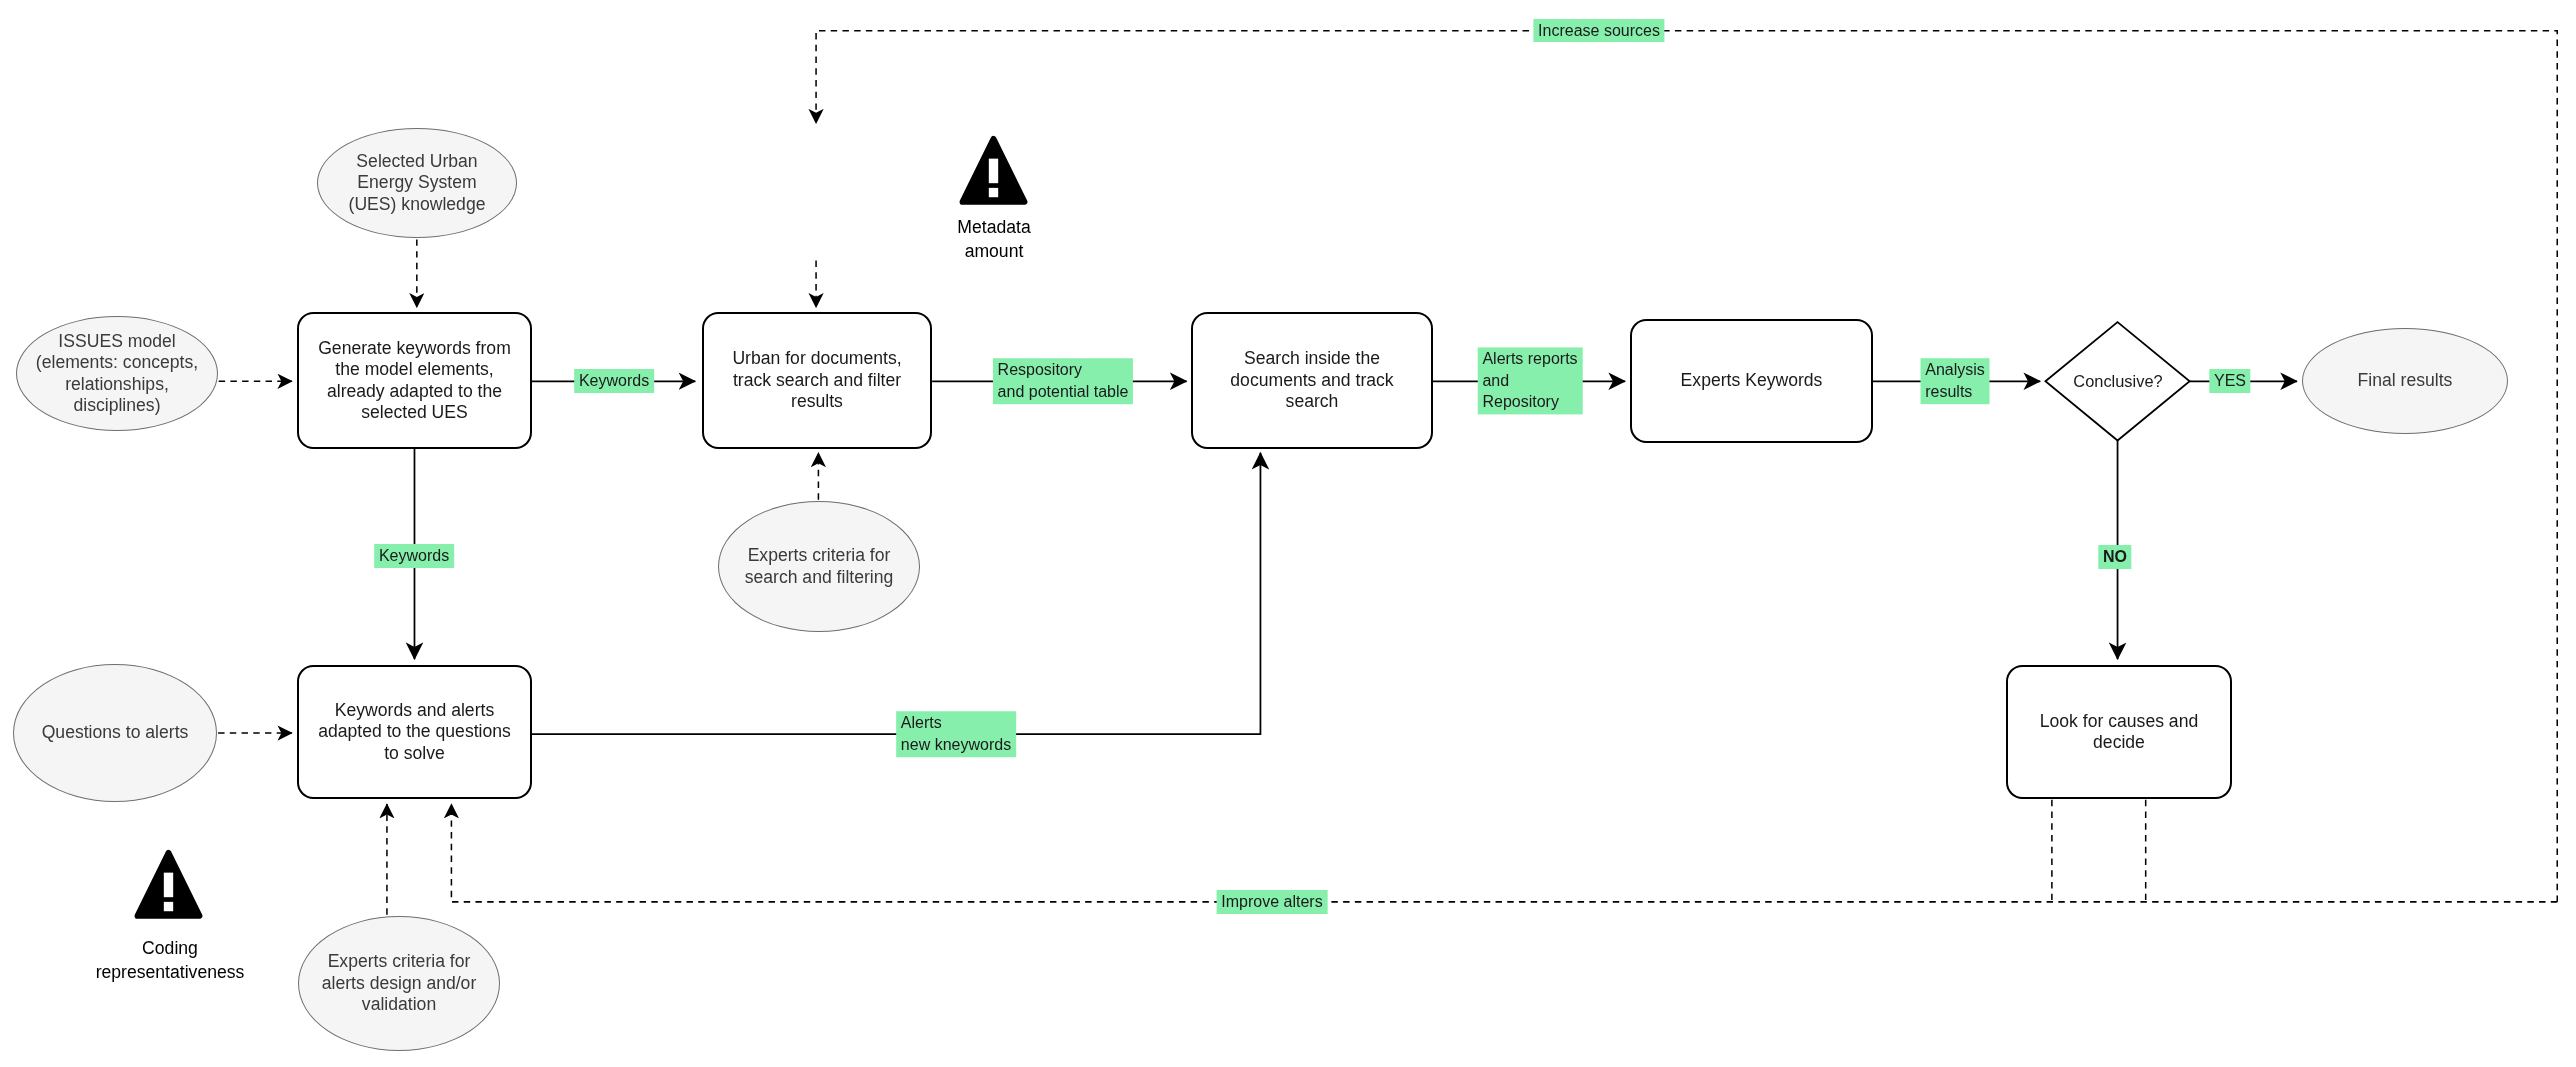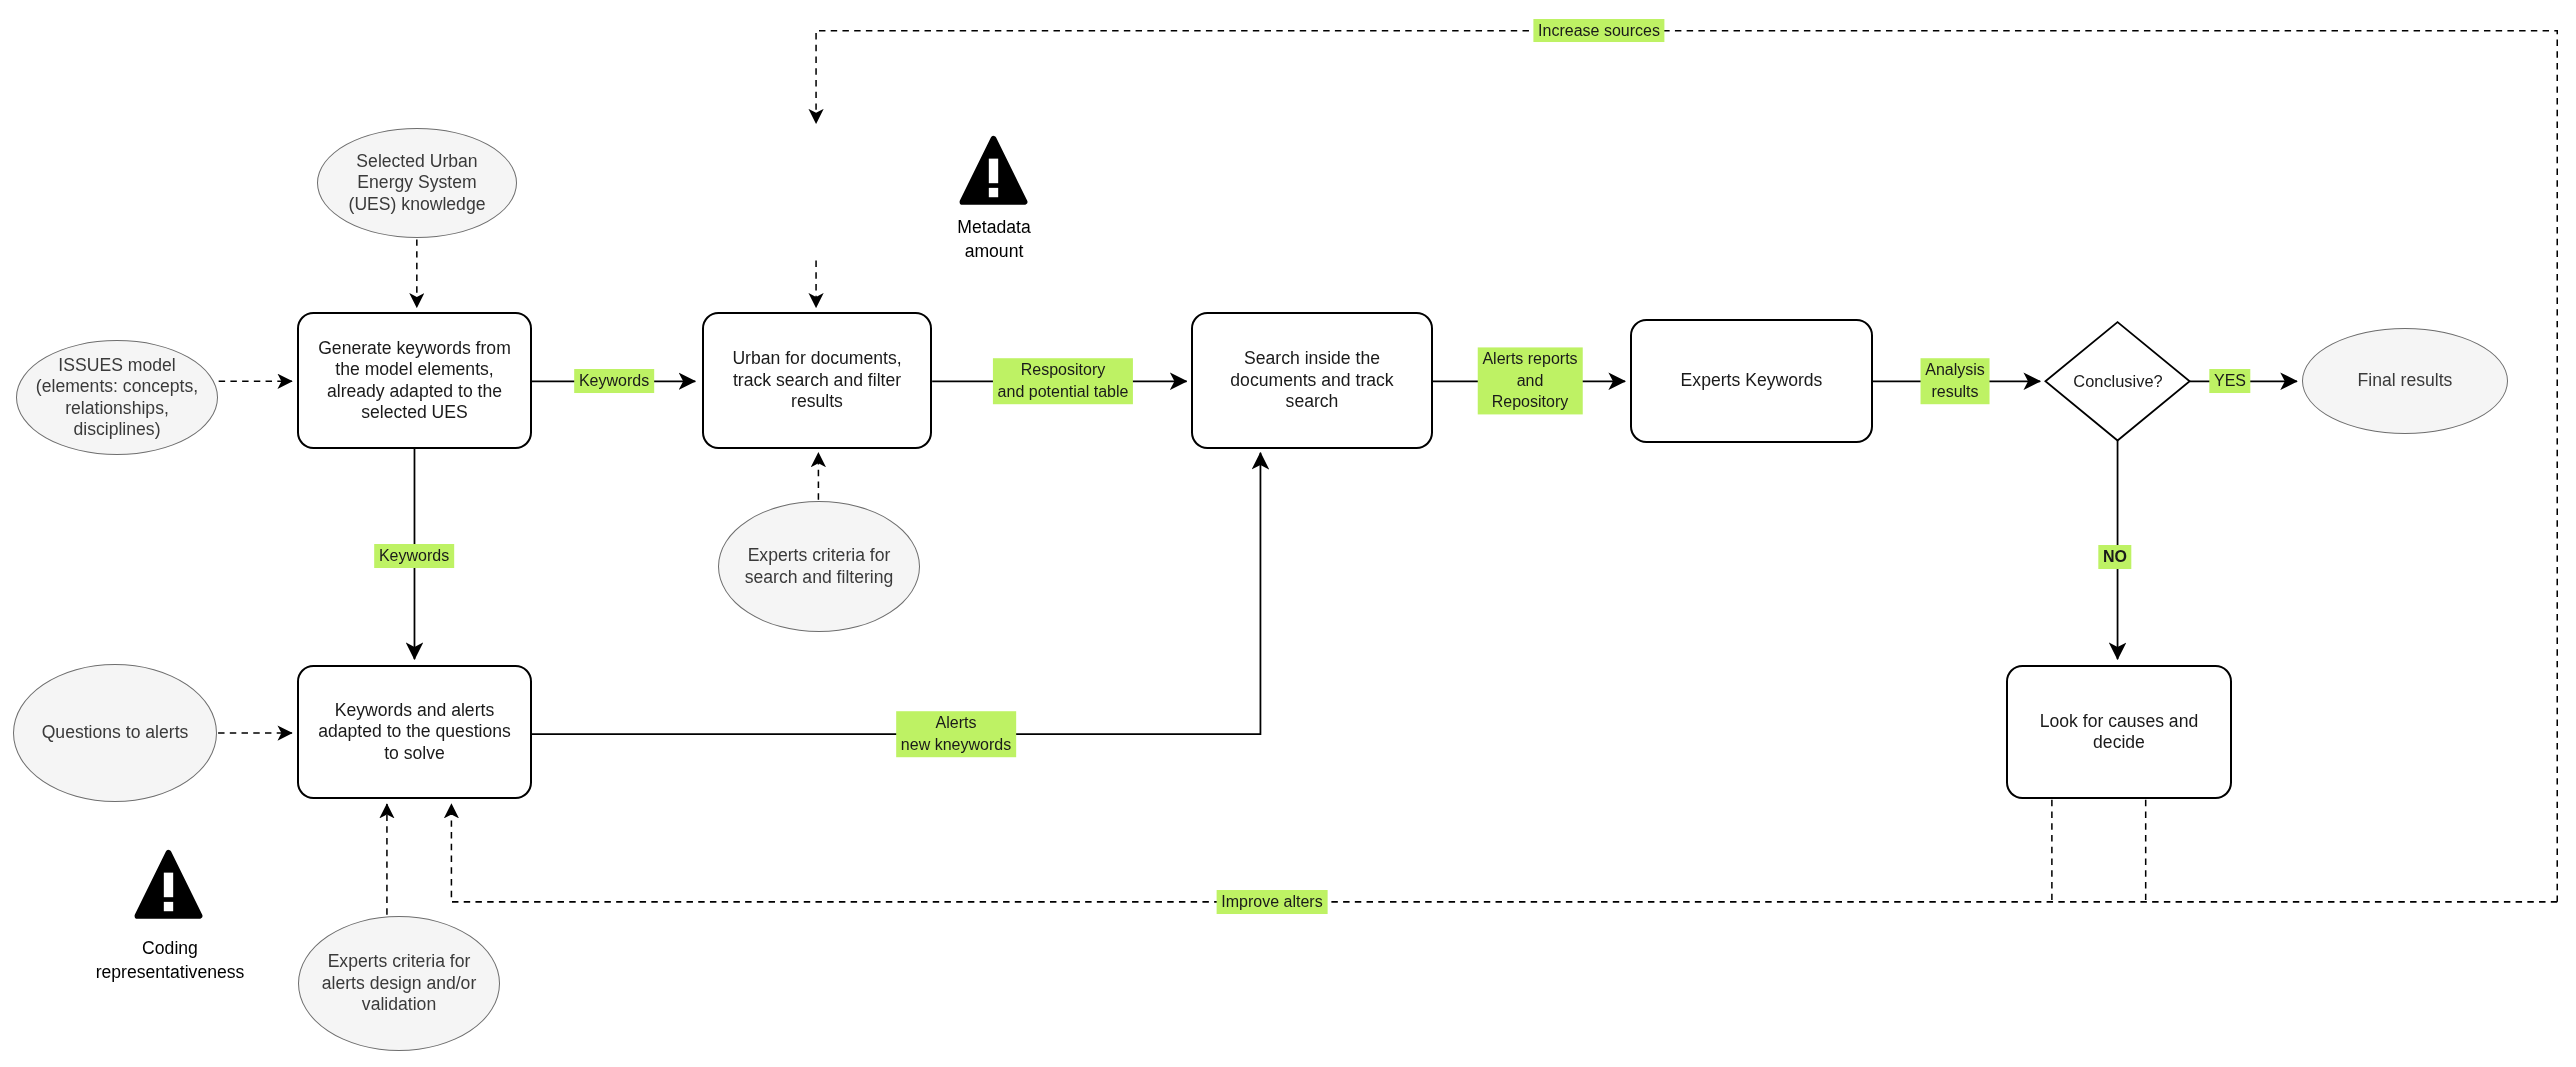--- a/index.html
+++ b/index.html
@@ -17,22 +17,22 @@
   .proc{
     background:#ffffff;border:2.1px solid #000000;border-radius:16.4px;
     padding:5.9px 10.6px;color:#1a1a1a;
   }
   .ellipse{
     background:#f5f5f5;border:1.5px solid #6e6e6e;border-radius:50%;
     color:#3a3a3a;padding:4.7px 15.2px;
   }
   .edge-label{
     position:absolute;transform:translate(-50%,-50%);
-    background:#bef264;padding:1.2px 4.7px;font-size:16px;line-height:1.35;
-    text-align:center;white-space:pre-line;color:#1a1a1a;
+    background:#86efac;padding:1.2px 4.7px;font-size:16px;line-height:1.35;
+    text-align:left;white-space:pre-line;color:#1a1a1a;
   }
   .warn-label{
     position:absolute;transform:translateX(-50%);
     font-size:17.6px;line-height:1.35;text-align:center;white-space:pre-line;color:#000;
   }
   .warn-icon{position:absolute;}
   .diamond-label{
     position:absolute;transform:translate(-50%,-50%);
     font-size:16.4px;color:#1a1a1a;background:transparent;
   }
@@ -68,21 +68,21 @@
     <path d="M3500,1364 L3500,1538" stroke="#000" stroke-width="2.6" stroke-dasharray="11 9" fill="none"></path>
     <path d="M3660,1364 L3660,1538" stroke="#000" stroke-width="2.6" stroke-dasharray="11 9" fill="none"></path>
     <path d="M4362,1538 L770,1538 L770,1371" stroke="#000" stroke-width="2.6" stroke-dasharray="11 9" fill="none" marker-end="url(#arrow)"></path>
     <path d="M4362,1538 L4362,52 L1392,52 L1392,210" stroke="#000" stroke-width="2.6" stroke-dasharray="11 9" fill="none" marker-end="url(#arrow)"></path>
 
     <polygon points="3489,650 3612,549 3735,650 3612,751" fill="#ffffff" stroke="#000" stroke-width="3"></polygon>
   </svg>
 
   <div class="node ellipse" style="left:317px;top:128px;width:200px;height:110px;">Selected Urban Energy System (UES) knowledge</div>
 
-  <div class="node ellipse" style="left:16px;top:340px;width:202px;height:115px;padding:4.7px 11.7px;">ISSUES model (elements: concepts, relationships, disciplines)</div>
+  <div class="node ellipse" style="left:16px;top:316px;width:202px;height:115px;padding:4.7px 11.7px;">ISSUES model (elements: concepts, relationships, disciplines)</div>
 
 
   <div class="node ellipse" style="left:718px;top:501px;width:202px;height:131px;">Experts criteria for search and filtering</div>
 
   <div class="node ellipse" style="left:13px;top:664px;width:204px;height:138px;">Questions to alerts</div>
 
   <div class="node ellipse" style="left:298px;top:916px;width:202px;height:135px;">Experts criteria for alerts design and/or validation</div>
 
   <div class="node ellipse" style="left:2302px;top:328px;width:206px;height:106px;">Final results</div>
 

